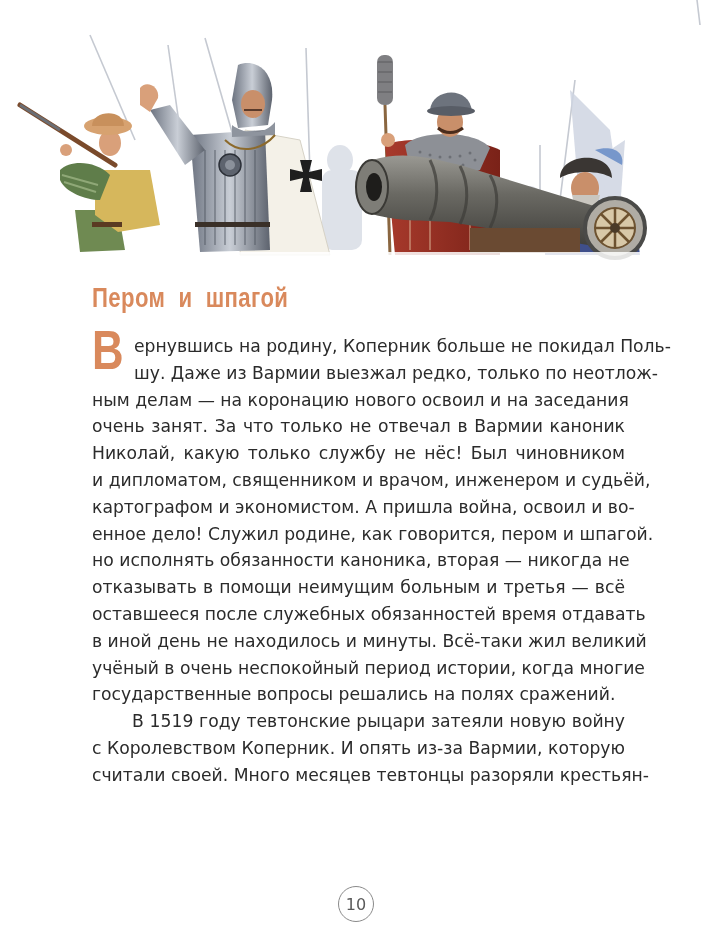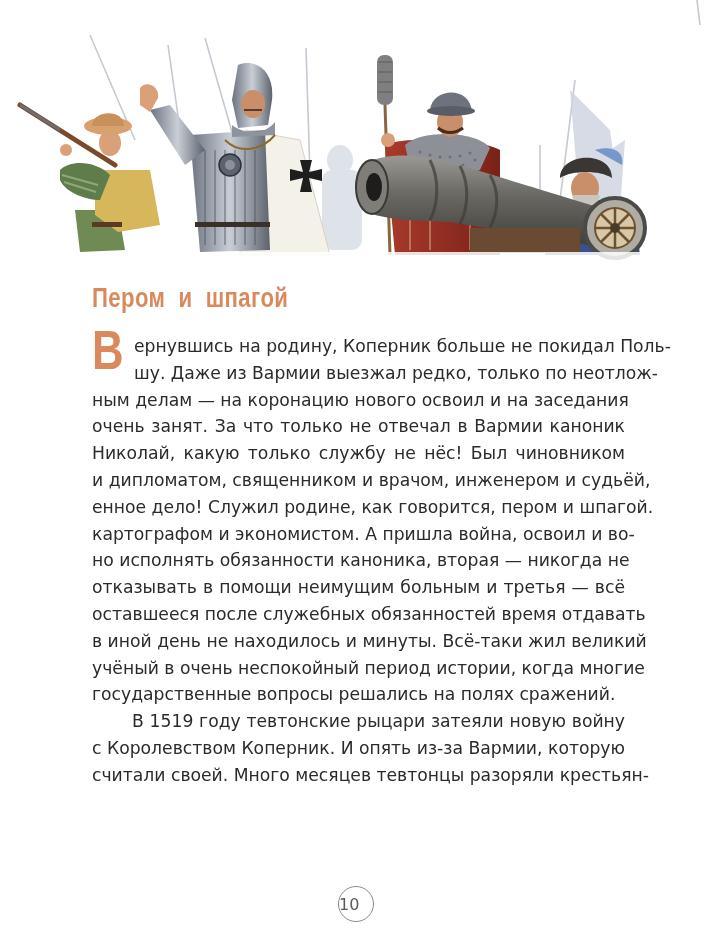--- a/index.html
+++ b/index.html
@@ -82,21 +82,21 @@
     .page-number {
       position: absolute;
       left: 338px;
       top: 886px;
       width: 36px;
       height: 36px;
       border: 1.3px solid #8a8a8a;
       border-radius: 50%;
       display: flex;
       align-items: center;
-      justify-content: flex-start;
+      justify-content: center;
       font-family: "DejaVu Sans", sans-serif;
       font-size: 16px;
       color: #5a5a5a;
       box-sizing: border-box;
     }
   </style>
 </head>
 <body>
 
 <div class="illustration">
@@ -275,22 +275,22 @@
 
 <div class="dropcap">В</div>
 
 <div class="body-text">
   <span class="line dropcap-pad">ернувшись на родину, Коперник больше не покидал Поль-</span>
   <span class="line dropcap-pad">шу. Даже из Вармии выезжал редко, только по неотлож-</span>
   <span class="line">ным делам — на коронацию нового освоил и на заседания</span>
   <span class="line">очень занят. За что только не отвечал в Вармии каноник</span>
   <span class="line">Николай, какую только службу не нёс! Был чиновником</span>
   <span class="line">и дипломатом, священником и врачом, инженером и судьёй,</span>
+  <span class="line">картографом и экономистом. А пришла война, освоил и во-</span>
   <span class="line last">енное дело! Служил родине, как говорится, пером и шпагой.</span>
-  <span class="line">картографом и экономистом. А пришла война, освоил и во-</span>
   <span class="line">но исполнять обязанности каноника, вторая — никогда не</span>
   <span class="line">отказывать в помощи неимущим больным и третья — всё</span>
   <span class="line">оставшееся после служебных обязанностей время отдавать</span>
   <span class="line">в иной день не находилось и минуты. Всё-таки жил великий</span>
   <span class="line">учёный в очень неспокойный период истории, когда многие</span>
   <span class="line last">государственные вопросы решались на полях сражений.</span>
   <span class="line indent">В 1519 году тевтонские рыцари затеяли новую войну</span>
   <span class="line">с Королевством Коперник. И опять из-за Вармии, которую</span>
   <span class="line">считали своей. Много месяцев тевтонцы разоряли крестьян-</span>
 </div>

